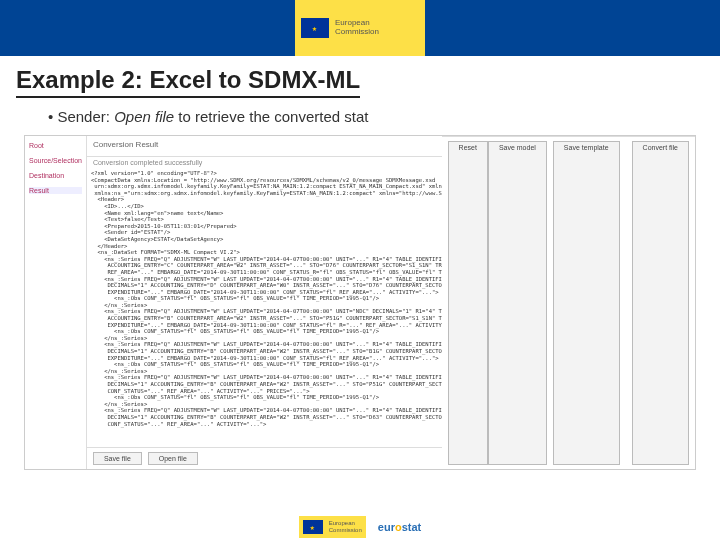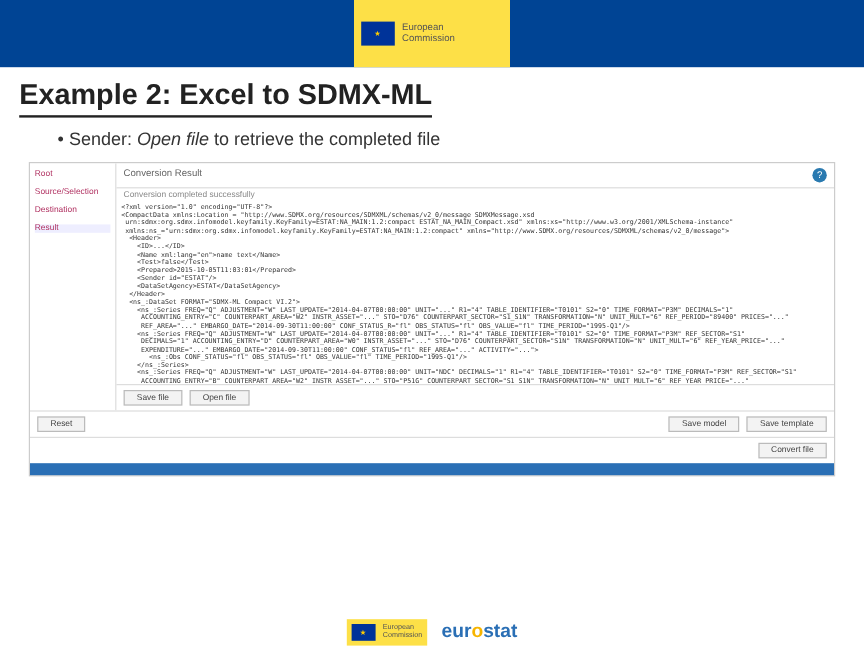--- a/index.html
+++ b/index.html
@@ -6,60 +6,60 @@
   body { font-family:Verdana,Arial,sans-serif; background:#fff; width:720px; height:540px; overflow:hidden; }
   .header-bar { height:56px; background:#004494; display:flex; align-items:flex-end; justify-content:center; }
   .ec-logo { width:130px; height:56px; background:#fde047; display:flex; align-items:center; padding:4px 6px; gap:6px; }
   .flag { width:28px; height:20px; background:#003399; position:relative; }
   .flag::after { content:"★"; color:#FFCC00; font-size:6px; position:absolute; top:50%; left:50%; transform:translate(-50%,-50%); letter-spacing:1px; }
   .ec-text { font-size:8px; color:#555; line-height:1.1; }
   .title-wrap { padding:10px 16px 4px; }
   h1 { font-size:24px; font-weight:bold; color:#222; border-bottom:2px solid #222; display:inline-block; padding-bottom:2px;}
   .bullet-line { padding:6px 48px 10px; font-size:15px; color:#333; }
   .bullet-line .em { font-style:italic; }
-  .app-window { margin:0 24px; border:1px solid #ccc; height:262px; display:flex; flex-direction:column; font-size:7px; color:#444; background:#fff; position:relative;}
+  .app-window { margin:0 24px; border:1px solid #ccc; height:335px; display:flex; flex-direction:row; font-size:7px; color:#444; background:#fff; position:relative;}
   .app-body { flex:1; display:flex; overflow:hidden; }
   .side { width:72px; border-right:1px solid #ddd; padding:6px 4px; font-size:7px; color:#b03060; }
   .side div { margin-bottom:8px; }
   .side div.sel { background:#eef; }
   .main { flex:1; display:flex; flex-direction:column; }
   .main-top { border-bottom:1px solid #ddd; padding:4px 6px; font-size:8px; color:#666; display:flex; justify-content:space-between;}
   .help { width:12px; height:12px; border-radius:50%; background:#2a7ab0; color:#fff; text-align:center; line-height:12px; font-size:8px;}
   .converted-msg { font-size:7px; color:#888; padding:2px 6px;}
   .xml-pane { flex:1; overflow:hidden; padding:2px 4px; font-family:Consolas,monospace; font-size:5.5px; line-height:1.2; color:#333; white-space:pre; position:relative;}
   .btn-row { display:flex; gap:6px; padding:4px 6px; border-top:1px solid #ddd;}
   .btn, .lower-btn { border:1px solid #bbb; background:#f3f3f3; padding:2px 10px; font-size:7px; color:#444; }
   .lower-row { display:flex; justify-content:space-between; padding:4px 6px; border-top:1px solid #ddd;}
   .lower-row .right { display:flex; gap:6px;}
   .status-bar { height:10px; background:#2a6fb5; }
   .footer { position:absolute; bottom:2px; left:0; right:0; display:flex; justify-content:center; align-items:center; gap:12px;}
   .footer .ec-logo { height:22px; width:auto; padding:0 4px;}
   .footer .flag { width:20px; height:14px;}
   .footer .ec-text{ font-size:6px;}
-  .eurostat { font-size:16px; color:#2a6fb5; font-weight:bold; }
+  .eurostat { font-size:11px; color:#2a6fb5; font-weight:bold; }
   .eurostat .o { color:#f7b500; }
 </style>
 </head>
 <body>
 
 <div class="header-bar">
   <div class="ec-logo">
     <div class="flag"></div>
     <div class="ec-text">
       <span>European</span><br><span>Commission</span>
     </div>
   </div>
 </div>
 
 <div class="title-wrap">
   <h1>Example 2: Excel to SDMX-ML</h1>
 </div>
 
 <div class="bullet-line">
-  • <span>Sender: </span><span class="em">Open file</span><span> to retrieve the completed file</span>
+  • <span>Sender: </span><span class="em">Open file</span><span> to retrieve the converted stat</span>
 </div>
 
 <div class="app-window">
   <div class="app-body">
     <div class="side">
       <div>Root</div>
       <div>Source/Selection</div>
       <div>Destination</div>
       <div class="sel">Result</div>
     </div>

